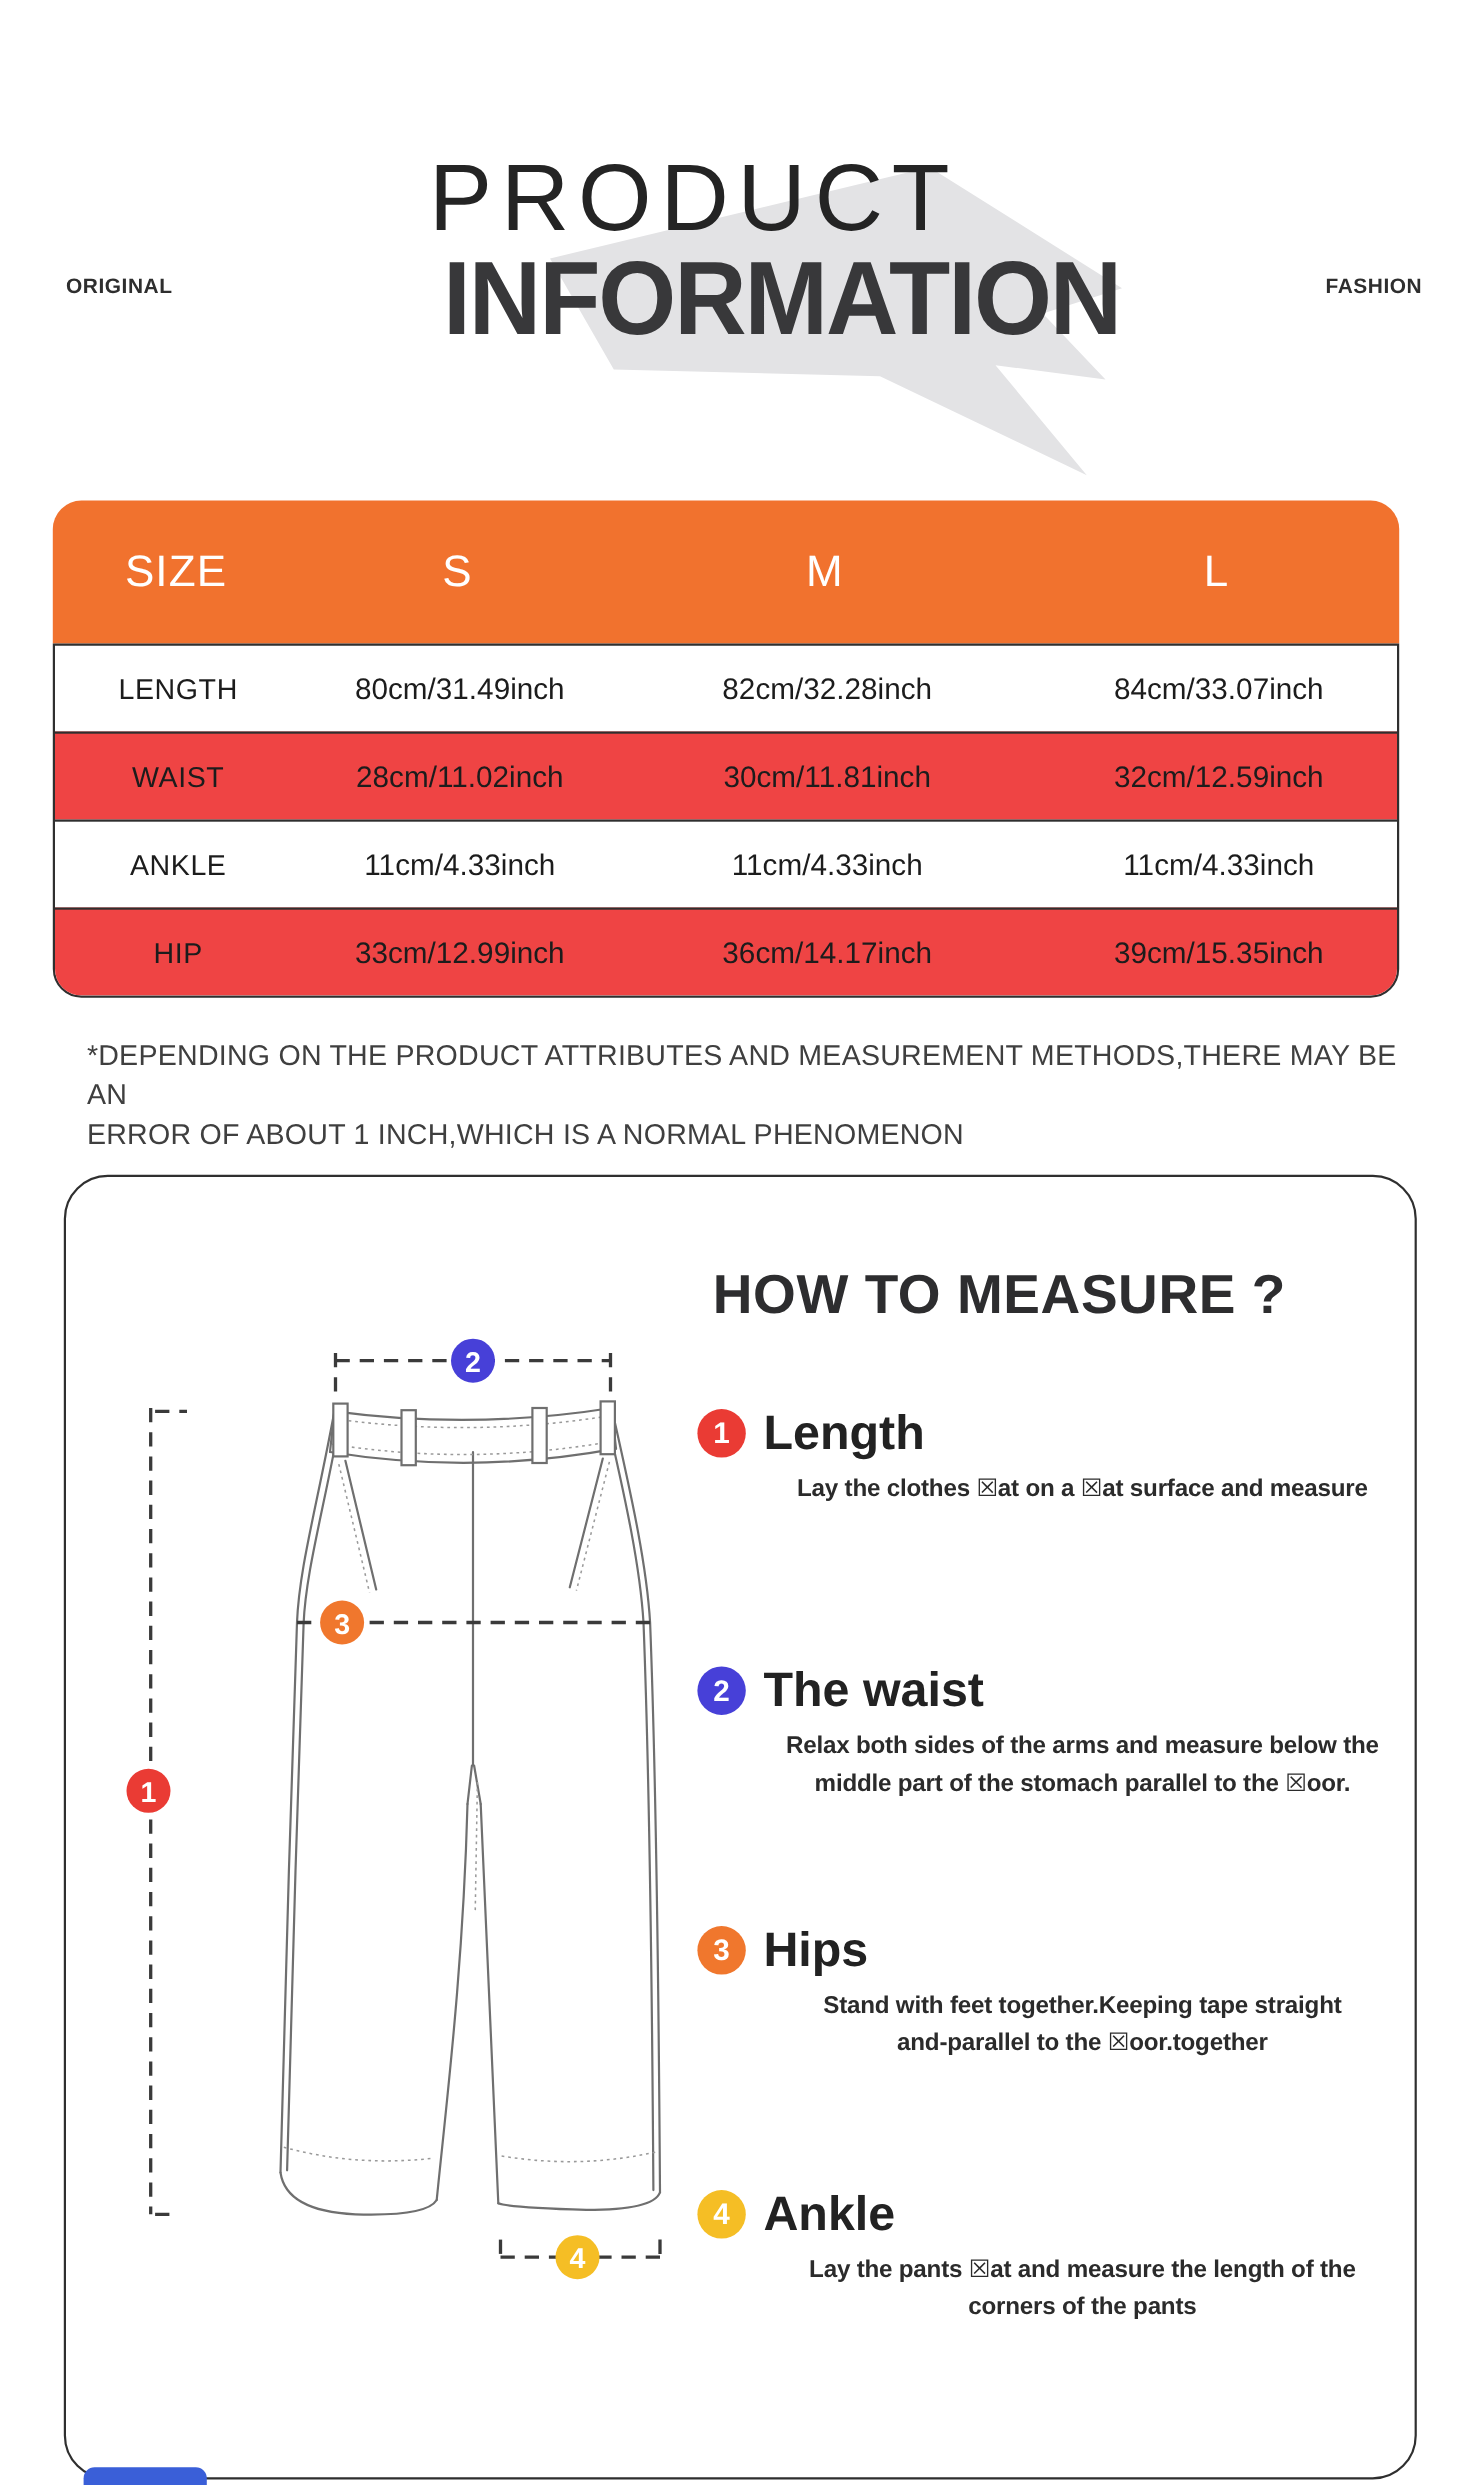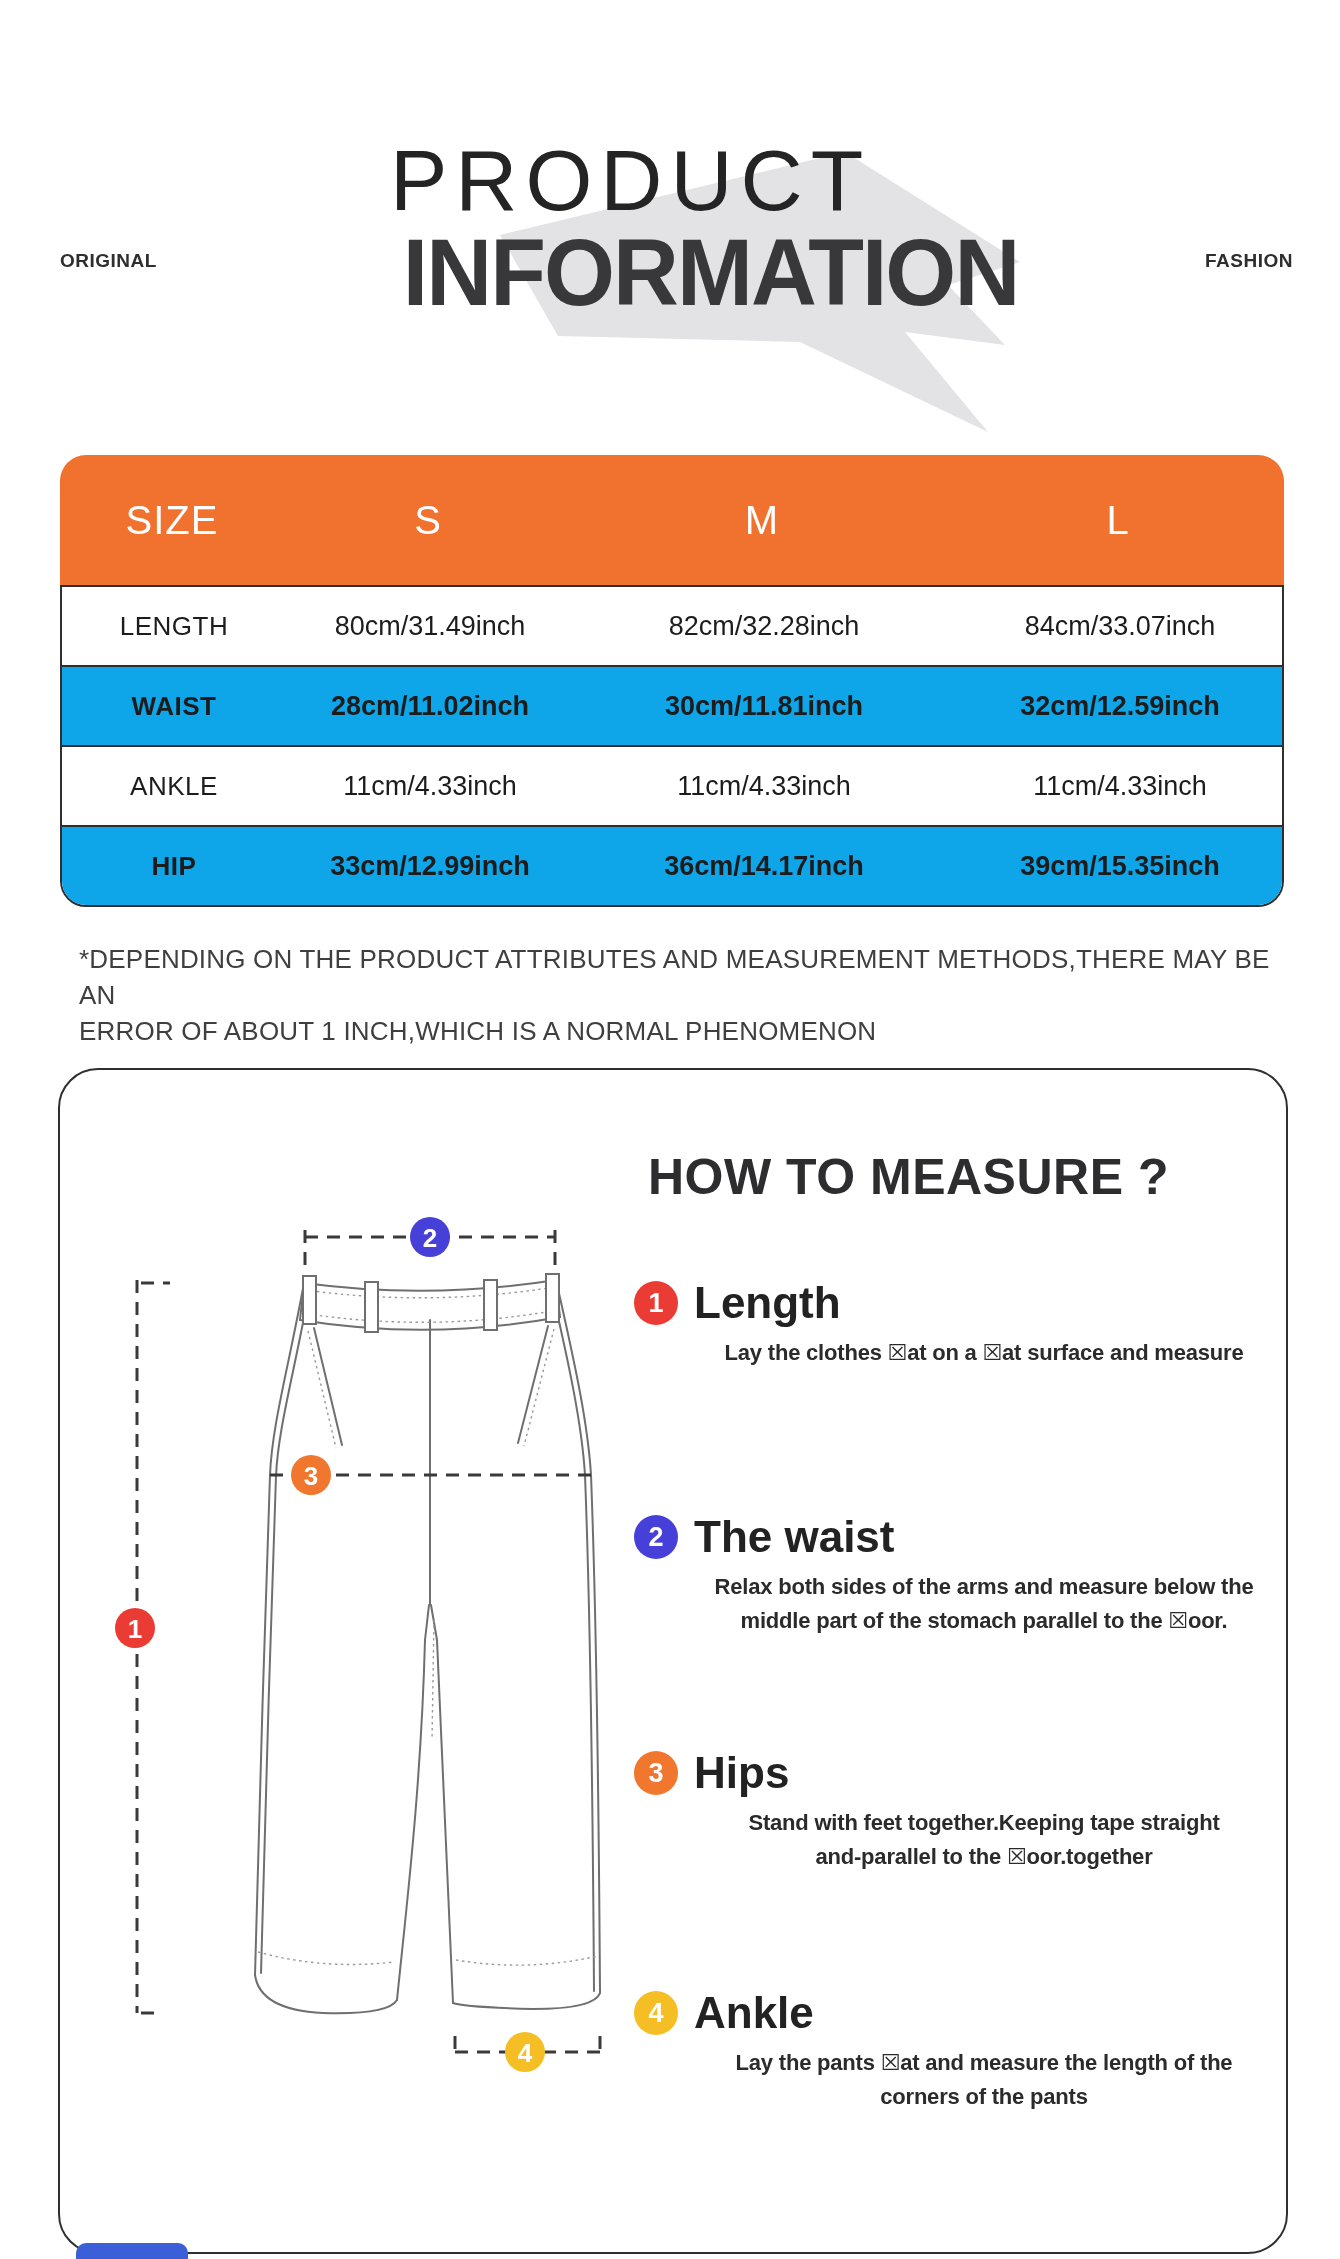--- a/index.html
+++ b/index.html
@@ -9,28 +9,28 @@
   }
   
   .brand{position:absolute;top:230px;font-size:19px;font-weight:bold;letter-spacing:.5px;color:#2e2e2e;z-index:2;margin-top:20px;}
   #brand-left{left:60px;}
   #brand-right{left:1205px;}
   #title-block{position:absolute;left:390px;top:118px;width:745px;text-align:left;z-index:1;margin-top:17px;}
   #title-line1{font-size:86px;font-weight:400;letter-spacing:8px;color:#242424;line-height:90px;}
   #title-line2{font-size:95px;font-weight:bold;letter-spacing:-2px;color:#38383a;line-height:94px;display:inline-block;transform:scaleX(.96);transform-origin:center;}
   #watermark{position:absolute;left:0;top:0;z-index:0;}
   
-  #size-table{position:absolute;left:60px;top:455px;width:1224px;z-index:2;}
+  #size-table{position:absolute;left:48px;top:455px;width:1224px;z-index:2;}
   .st-grid{display:grid;grid-template-columns:224px 288px 380px 332px;align-items:center;}
   #st-header{height:130px;background:#F1722E;border-radius:26px 26px 0 0;}
   #st-header .st-cell{color:#ffffff;font-size:40px;font-weight:400;letter-spacing:1px;text-align:center;}
   #st-body{border:2px solid #2f2f2f;border-radius:0 0 26px 26px;overflow:hidden;background:#fff;}
   .st-row{height:78px;}
   .st-row + .st-row{border-top:2px solid #2f2f2f;}
-  .st-row.alt{background:#0ea5e9;font-weight:bold;}
+  .st-row.alt{background:#ef4444;}
   .st-row .st-cell{font-size:27px;color:#1c1c1c;text-align:center;}
   .st-row .st-label{font-size:26px;letter-spacing:.5px;}
   
   #disclaimer{position:absolute;left:79px;top:941px;width:1200px;font-size:26px;line-height:36px;color:#3f3f3f;letter-spacing:.2px;z-index:2;}
   
   #measure-panel{position:absolute;left:58px;top:1068px;width:1226px;height:1182px;border:2px solid #2f2f2f;border-radius:40px;background:#fff;z-index:1;}
   #measure-title{position:absolute;left:648px;top:1148px;font-size:50px;font-weight:bold;color:#2d2d2f;letter-spacing:.5px;z-index:2;}
   .measure-item{position:absolute;left:634px;width:640px;z-index:2;}
   .mi-head{display:flex;align-items:center;}
   .mi-badge{width:44px;height:44px;border-radius:50%;color:#fff;font-size:27px;font-weight:bold;display:flex;align-items:center;justify-content:center;flex:0 0 44px;}

